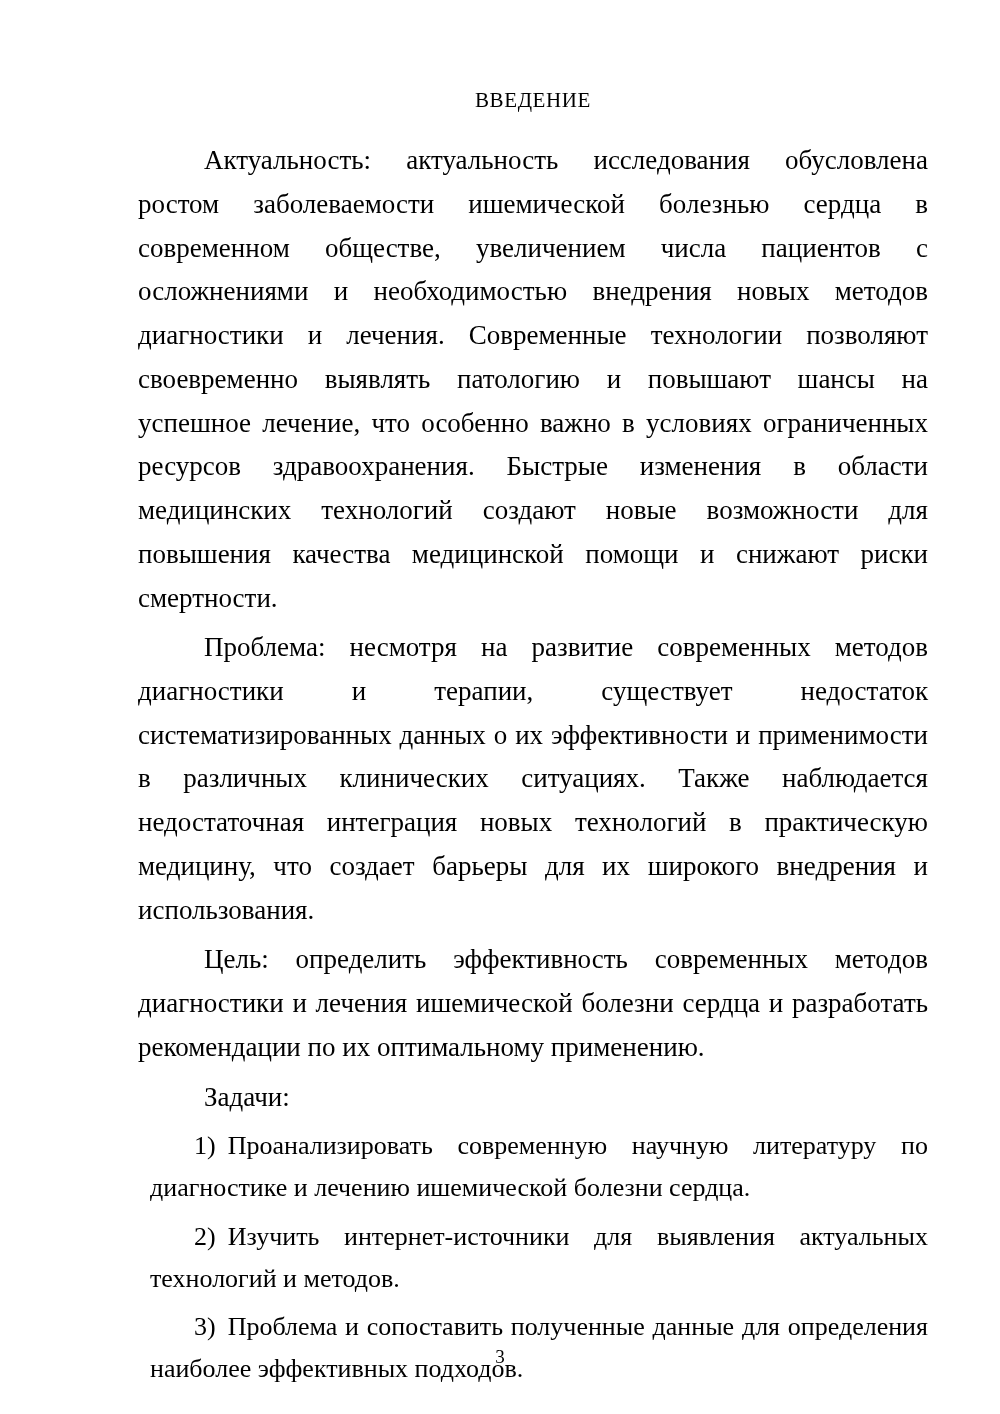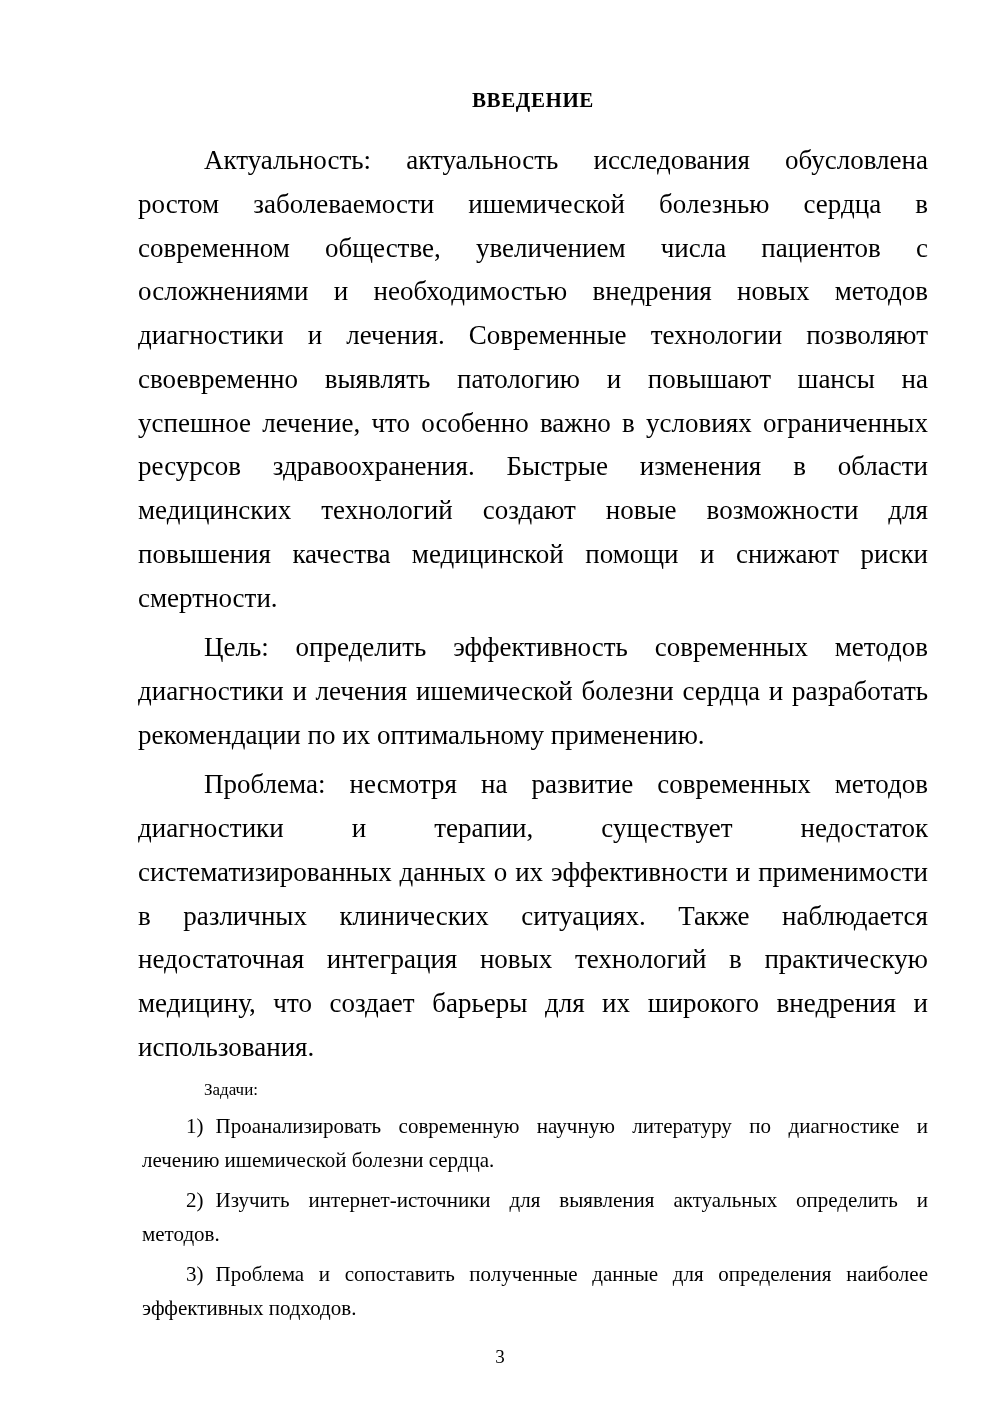--- a/index.html
+++ b/index.html
@@ -17,48 +17,48 @@
   }
   .page {
     box-sizing: border-box;
     width: 1000px;
     height: 1414px;
     padding: 88px 72px 40px 138px;
     position: relative;
   }
   .doc-title {
     text-align: center;
-    font-weight: bold;
+    font-weight: normal;
     font-size: 21px;
     letter-spacing: 0.6px;
     margin: 0 0 26px 0;
     line-height: 1.2;
   }
   .para {
     font-size: 27px;
     line-height: 1.62;
     text-align: justify;
     text-align-last: left;
     text-indent: 66px;
     margin: 0 0 6px 0;
     hyphens: none;
   }
   .task-item {
-    font-size: 21px;
+    font-size: 26px;
     line-height: 1.62;
     text-align: justify;
     text-align-last: left;
     text-indent: 44px;
-    margin: 0 0 6px 4px;
+    margin: 0 0 6px 12px;
   }
   .task-item .num {
     margin-right: 12px;
   }
   .tasks-label {
-    font-size: 17px;
+    font-size: 27px;
     line-height: 1.62;
     text-indent: 66px;
     margin: 1px 0 6px 0;
   }
   .page-number {
     position: absolute;
     left: 0;
     right: 0;
     bottom: 46px;
     text-align: center;
@@ -66,29 +66,29 @@
   }
 </style>
 </head>
 <body>
 
 <div class="page">
 
   <h1 class="doc-title">ВВЕДЕНИЕ</h1>
 
   <p class="para">Актуальность: актуальность исследования обусловлена ростом заболеваемости ишемической болезнью сердца в современном обществе, увеличением числа пациентов с осложнениями и необходимостью внедрения новых методов диагностики и лечения. Современные технологии позволяют своевременно выявлять патологию и повышают шансы на успешное лечение, что особенно важно в условиях ограниченных ресурсов здравоохранения. Быстрые изменения в области медицинских технологий создают новые возможности для повышения качества медицинской помощи и снижают риски смертности.</p>
+  <p class="para">Проблема: несмотря на развитие современных методов диагностики и терапии, существует недостаток систематизированных данных о их эффективности и применимости в различных клинических ситуациях. Также наблюдается недостаточная интеграция новых технологий в практическую медицину, что создает барьеры для их широкого внедрения и использования.</p>
   <p class="para">Цель: определить эффективность современных методов диагностики и лечения ишемической болезни сердца и разработать рекомендации по их оптимальному применению.</p>
-  <p class="para">Проблема: несмотря на развитие современных методов диагностики и терапии, существует недостаток систематизированных данных о их эффективности и применимости в различных клинических ситуациях. Также наблюдается недостаточная интеграция новых технологий в практическую медицину, что создает барьеры для их широкого внедрения и использования.</p>
 
   <p class="tasks-label">Задачи:</p>
 
   <p class="task-item">
     <span class="num">1)</span><span>Проанализировать современную научную литературу по диагностике и лечению ишемической болезни сердца.</span>
   </p>
   <p class="task-item">
-    <span class="num">2)</span><span>Изучить интернет-источники для выявления актуальных определить и методов.</span>
+    <span class="num">2)</span><span>Изучить интернет-источники для выявления актуальных технологий и методов.</span>
   </p>
   <p class="task-item">
     <span class="num">3)</span><span>Проблема и сопоставить полученные данные для определения наиболее эффективных подходов.</span>
   </p>
 
   <div class="page-number">3</div>
 </div>
 
 </body></html>

